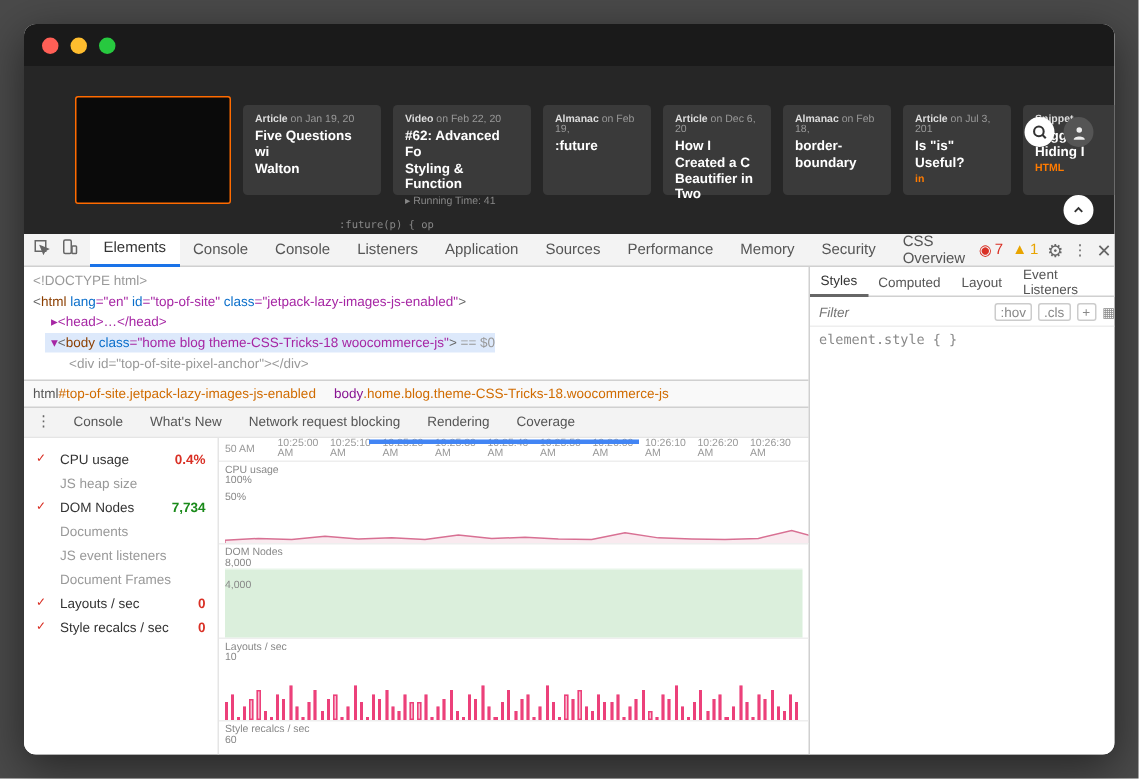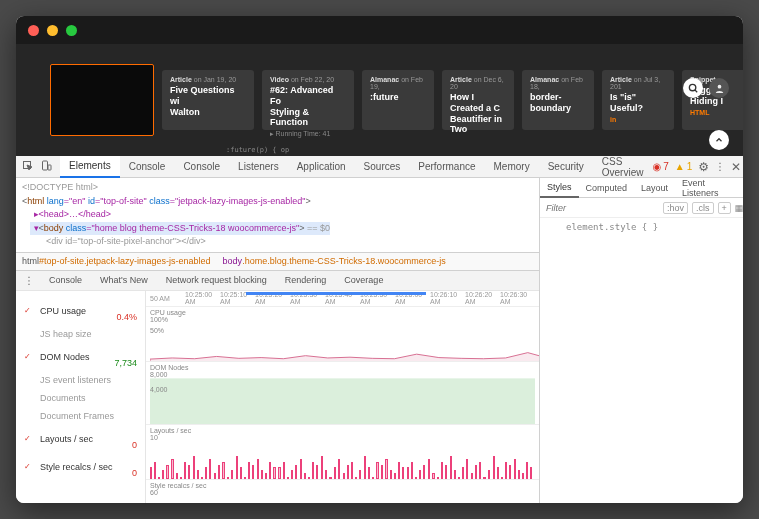--- a/index.html
+++ b/index.html
@@ -56,21 +56,21 @@
 .drawer-tabs { height: 20px; border-top: 1px solid #d0d0d0; display: flex; align-items: center; background: #f3f3f3; padding: 0 2px; }
 .drawer-tabs .tab { padding: 0 9px; font-size: 9px; color: #555; height: 20px; display: flex; align-items: center; cursor: pointer; }
 .drawer-tabs .tab.active { background: #fff; border-bottom: 2px solid #777; color: #333; }
 .drawer-tabs .menu { color: #666; padding: 0 6px; }
 
 .perf { flex: 1; display: flex; min-height: 0; border-top: 1px solid #e5e5e5; }
 .perf-side { width: 130px; border-right: 1px solid #e5e5e5; padding: 6px 0; font-size: 9px; }
 .perf-row { display: flex; align-items: center; padding: 3px 8px; color: #999; }
 .perf-row.on { color: #333; }
 .perf-row .chk { width: 10px; margin-right: 6px; color: #d93025; font-size: 8px; }
-.perf-row .val { margin-left: auto; font-weight: 400; margin-top: 12px; }
+.perf-row .val { margin-left: auto; font-weight: 700; }
 .val-green { color: #1a8a1a; }
 .val-red { color: #d93025; }
 
 .perf-graphs { flex: 1; min-width: 0; overflow: hidden; font-size: 8px; }
 .timeline { height: 16px; display: flex; align-items: center; color: #999; padding: 0 4px; position: relative; border-bottom: 1px solid #eee; }
 .timeline span { flex: 1; font-size: 7px; }
 .tl-sel { position: absolute; top: 1px; height: 3px; background: #4285f4; left: 100px; width: 180px; }
 
 .graph-section { border-bottom: 1px solid #eee; padding: 2px 4px 0; position: relative; }
 .graph-label { font-size: 7px; color: #888; }
@@ -82,21 +82,21 @@
 .bars-graph.tall { height: 56px; }
 .bars-graph .b { width: 3px; background: #f8bbd0; border: 1px solid #ec407a; margin-right: 2px; }
 
 .styles-tabs { height: 20px; border-bottom: 1px solid #d0d0d0; display: flex; align-items: center; font-size: 9px; background: #fff; }
 .styles-tabs .st { padding: 0 7px; color: #555; cursor: pointer; height: 20px; display: flex; align-items: center; }
 .styles-tabs .st.active { border-bottom: 2px solid #666; color: #333; }
 .filter-row { height: 20px; border-bottom: 1px solid #eee; display: flex; align-items: center; padding: 0 6px; font-size: 9px; }
 .filter-row input { border: none; outline: none; font-size: 9px; flex: 1; font-style: italic; color: #999; }
 .filter-row .chips { display: flex; gap: 4px; color: #888; font-size: 9px; }
 .filter-row .chips span { border: 1px solid #ccc; padding: 0 3px; border-radius: 2px; }
-.el-style { padding: 4px 6px; font-family: Menlo, monospace; font-size: 9px; color: #888; margin-left: 20px; }
+.el-style { padding: 4px 6px; font-family: Menlo, monospace; font-size: 9px; color: #888; }
 </style>
 </head>
 <body>
 
 <div class="window">
   <div class="titlebar">
     <div class="tb-dot tb-red"></div>
     <div class="tb-dot tb-yellow"></div>
     <div class="tb-dot tb-green"></div>
   </div>
@@ -233,26 +233,26 @@
                 <span>JS heap size</span>
                 <span class="val "></span>
               </div>
               <div class="perf-row on">
                 <span class="chk">✓</span>
                 <span>DOM Nodes</span>
                 <span class="val val-green">7,734</span>
               </div>
               <div class="perf-row">
                 <span class="chk"></span>
-                <span>JS event listeners</span>
+                <span>Documents</span>
                 <span class="val "></span>
               </div>
               <div class="perf-row">
                 <span class="chk"></span>
-                <span>Documents</span>
+                <span>JS event listeners</span>
                 <span class="val "></span>
               </div>
               <div class="perf-row">
                 <span class="chk"></span>
                 <span>Document Frames</span>
                 <span class="val "></span>
               </div>
               <div class="perf-row on">
                 <span class="chk">✓</span>
                 <span>Layouts / sec</span>

